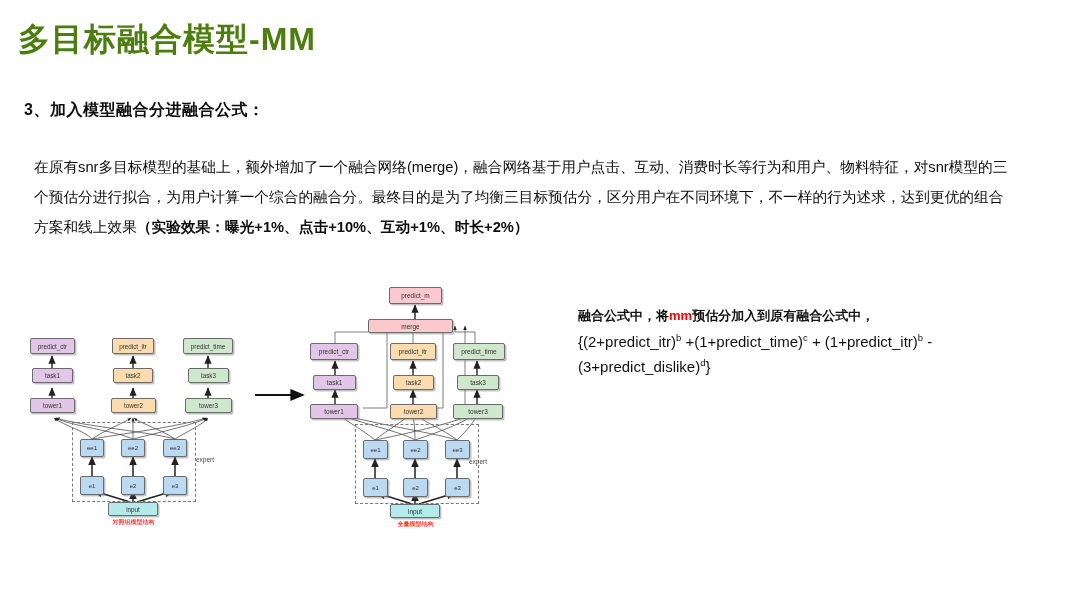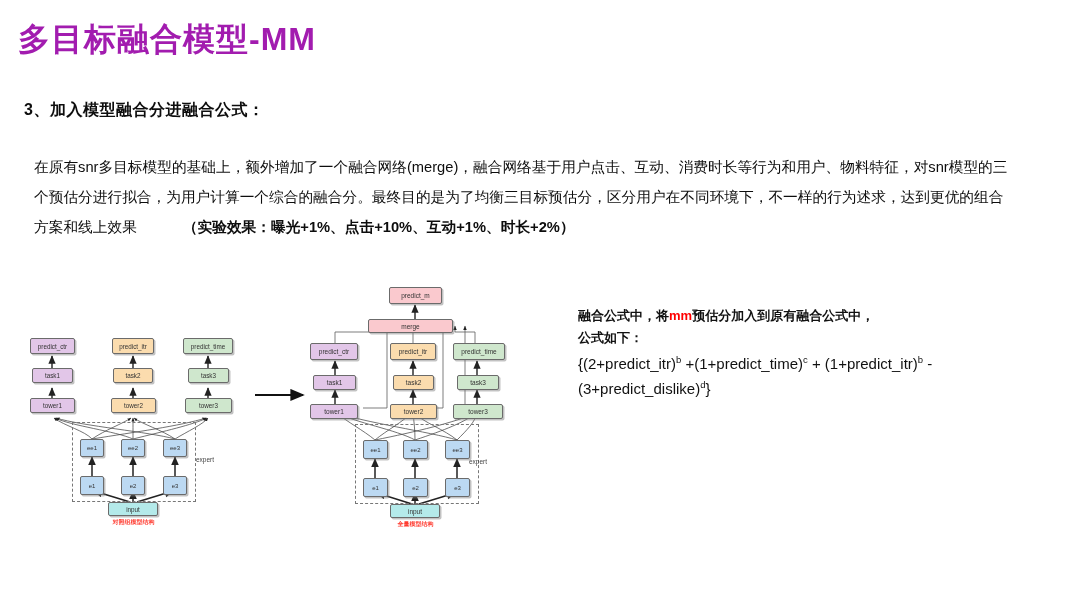--- a/index.html
+++ b/index.html
@@ -8,37 +8,37 @@
     background:#ffffff;
     font-family:"Liberation Sans","DejaVu Sans",sans-serif;
     overflow:hidden;position:relative;
   }
   .slide{position:absolute;inset:0;}
 
   
   .title{
     position:absolute;left:18px;top:18px;
     font-size:32px;font-weight:bold;letter-spacing:1px;
-    color:#a21caf;white-space:nowrap;
+    color:#4d7c0f;white-space:nowrap;
   }
 
   
   .section-head{
     position:absolute;left:24px;top:100px;
     font-size:16px;font-weight:bold;color:#0d0d0d;
     letter-spacing:0.5px;white-space:nowrap;
   }
 
   
   .para{
     position:absolute;left:34px;top:152px;width:975px;
     font-size:14.7px;line-height:30px;color:#0d0d0d;
     text-align:left;
   }
-  .para b{font-weight:bold;margin-left:46px;}
+  .para b{font-weight:bold;}
 
   
   .formula-block{
     position:absolute;left:578px;top:305px;width:500px;
     font-size:15px;line-height:21px;color:#111;
   }
   .formula-block .cn{font-size:13px;line-height:22px;font-weight:bold;}
   .formula-block .red{color:#ff0000;}
   .fline{white-space:nowrap;}
   .fline sup{font-size:9.5px;vertical-align:super;}
@@ -250,21 +250,20 @@
 
     <div class="node c-cyan" style="left:85px;top:226px;width:50px;height:14px;font-size:6.5px;">input</div>
 
     <div class="cap" style="left:73px;top:242px;width:75px;font-size:6px;">全量模型结构</div>
   </div>
 
   <div class="formula-block">
     <div class="cn">
       <span>融合公式中，将</span><span class="red">mm</span><span>预估分加入到原有融合公式中，</span>
     </div>
-    <div class="cn">公式如下：</div>
 
 
     <div class="fline">
       <span>{(2+predict_itr)</span><sup>b</sup><span> +(1+predict_time)</span><sup>c</sup><span> + (1+predict_itr)</span><sup>b</sup><span> -</span>
     </div>
 
     <div class="fline">
       <span>(3+predict_dislike)</span><sup>d</sup><span>}</span>
     </div>
   </div>

